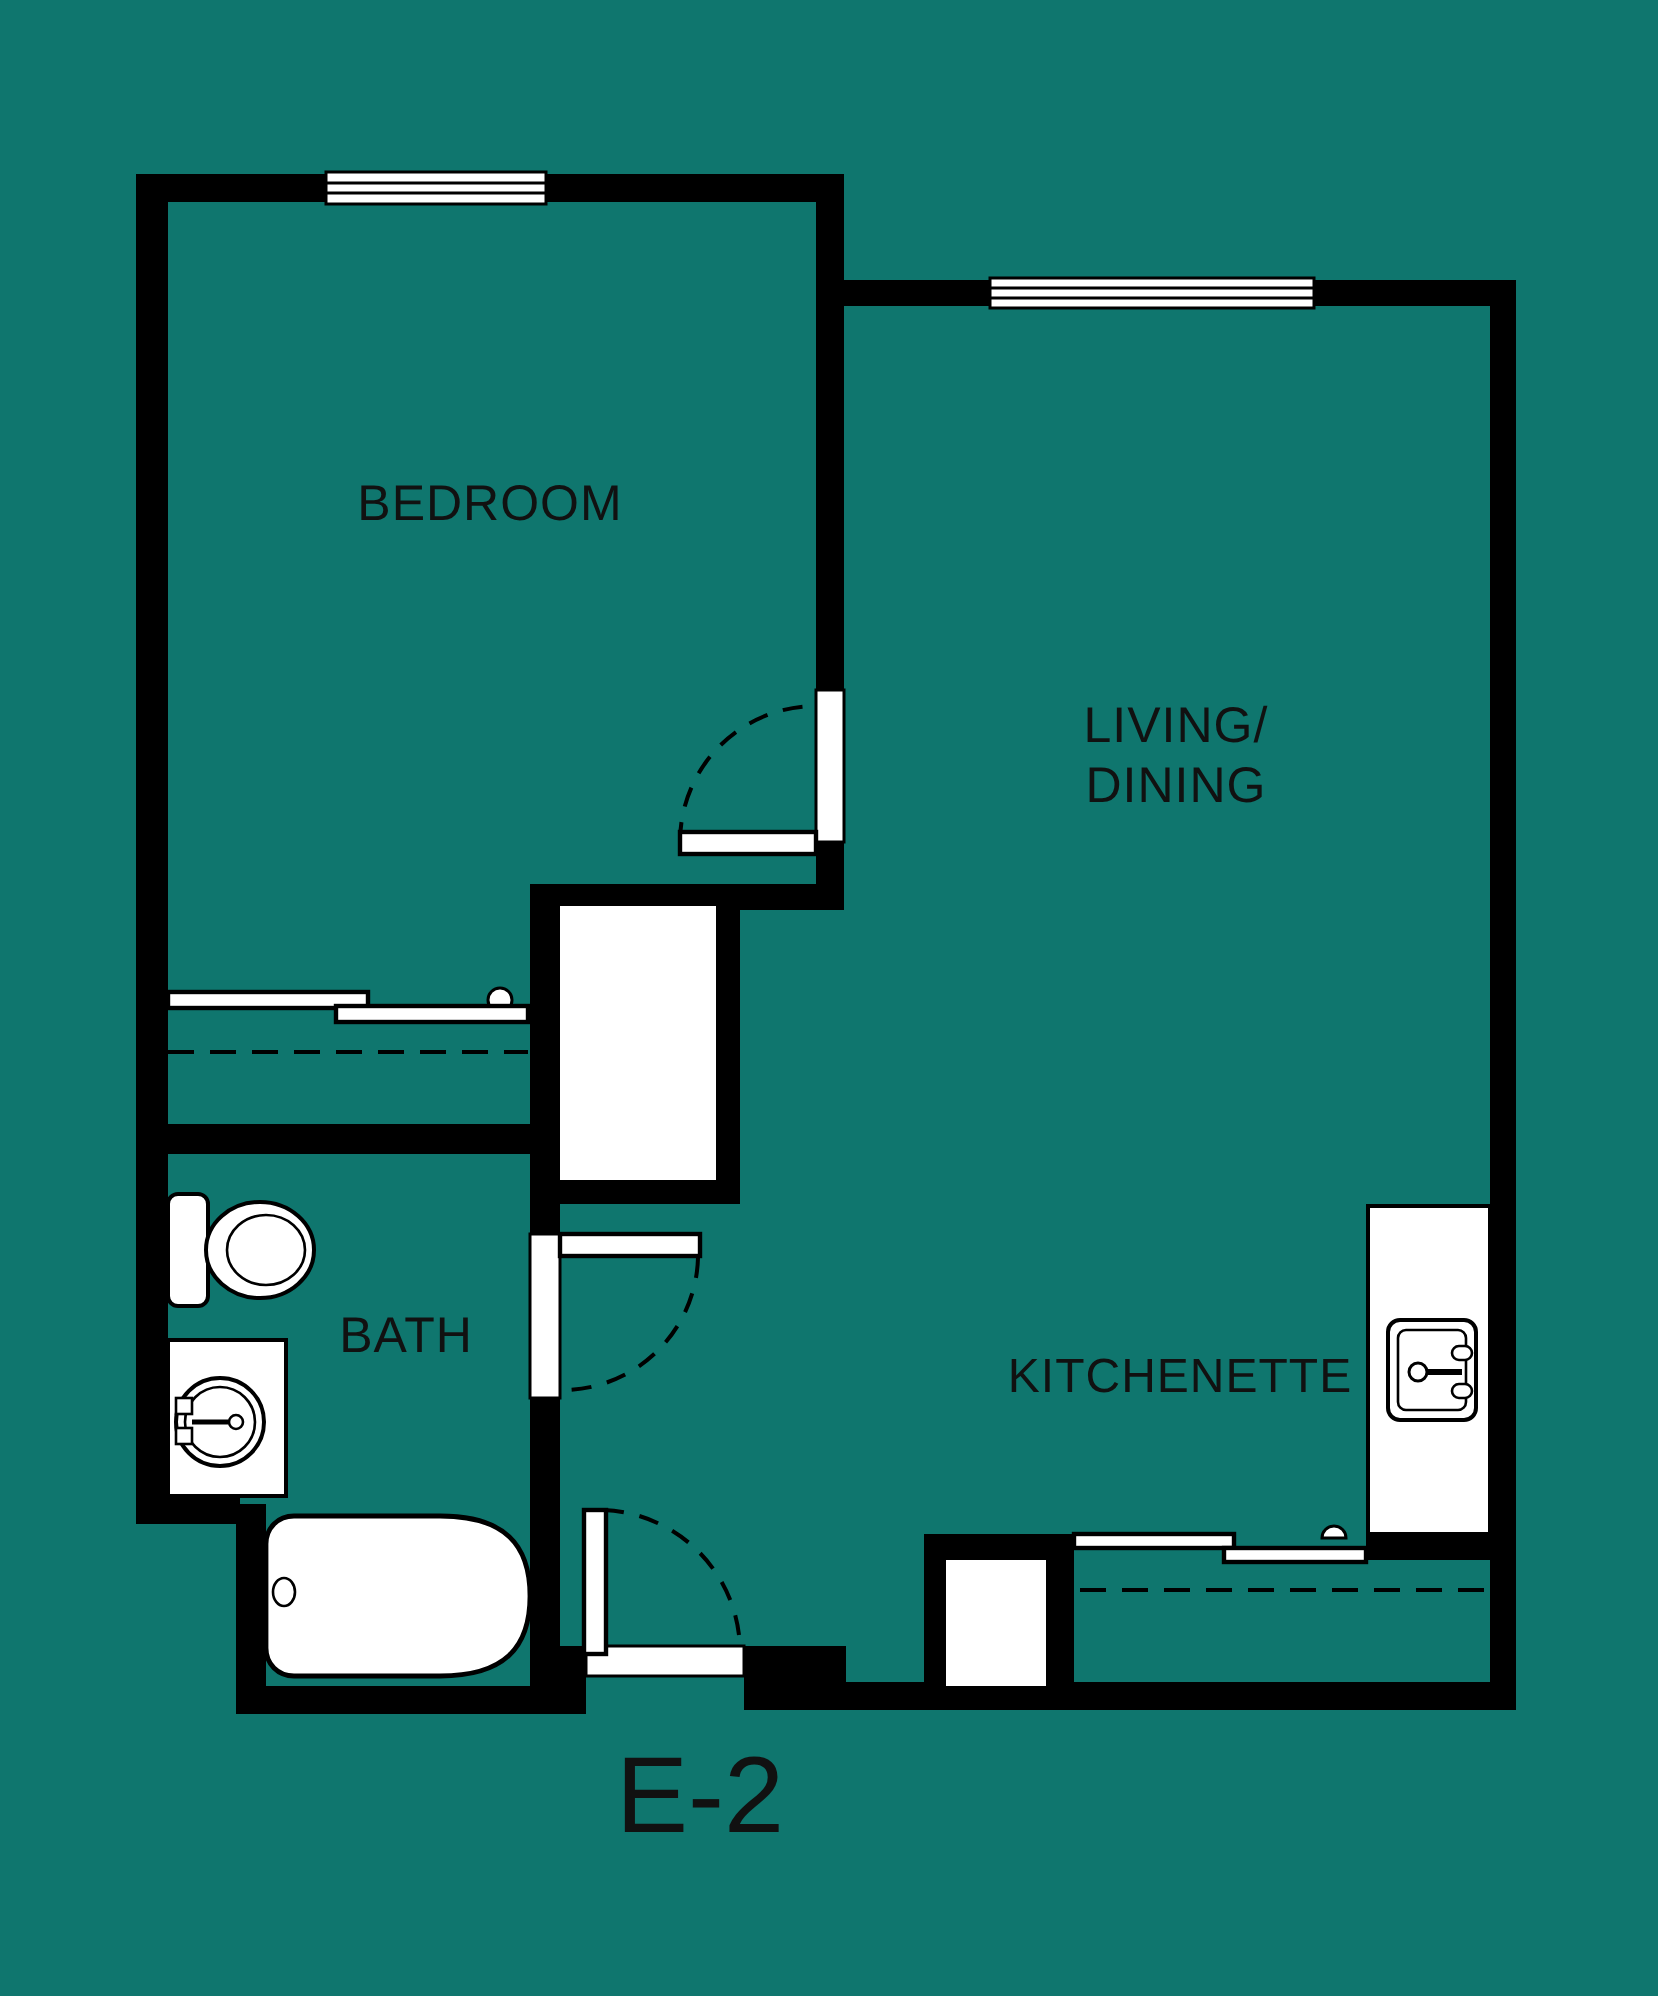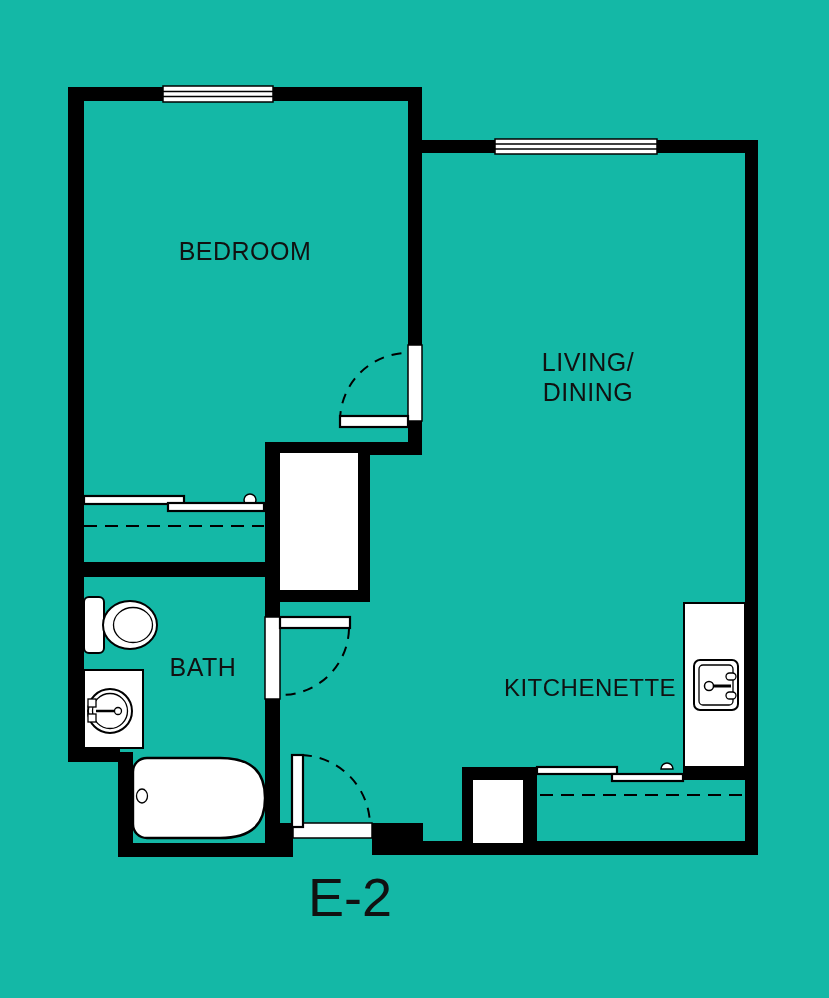--- a/index.html
+++ b/index.html
@@ -1,16 +1,16 @@
 <!DOCTYPE html>
 <html><head>
 <meta charset="utf-8">
 <style>
   html,body{margin:0;padding:0;background:#ffffff;}
-  .plan-wrap{position:relative;width:829px;height:998px;background:#14b8a6;overflow:hidden;
+  .plan-wrap{position:relative;width:829px;height:998px;background:#0f766e;overflow:hidden;
              font-family:"Liberation Sans", sans-serif;}
   svg{position:absolute;left:0;top:0;}
   .wall{fill:#000000;stroke:none;}
   .cavity{fill:#ffffff;stroke:none;}
   .fix{fill:#ffffff;stroke:#000000;stroke-width:2;}
   .fix-thin{fill:none;stroke:#000000;stroke-width:1.3;}
   .jamb{fill:#ffffff;stroke:#000000;stroke-width:1.5;}
   .leaf{fill:#ffffff;stroke:#000000;stroke-width:2.2;}
   .swing{fill:none;stroke:#000000;stroke-width:2;stroke-dasharray:10 8;}
   .dashline{fill:none;stroke:#000000;stroke-width:2;stroke-dasharray:13 8;}

